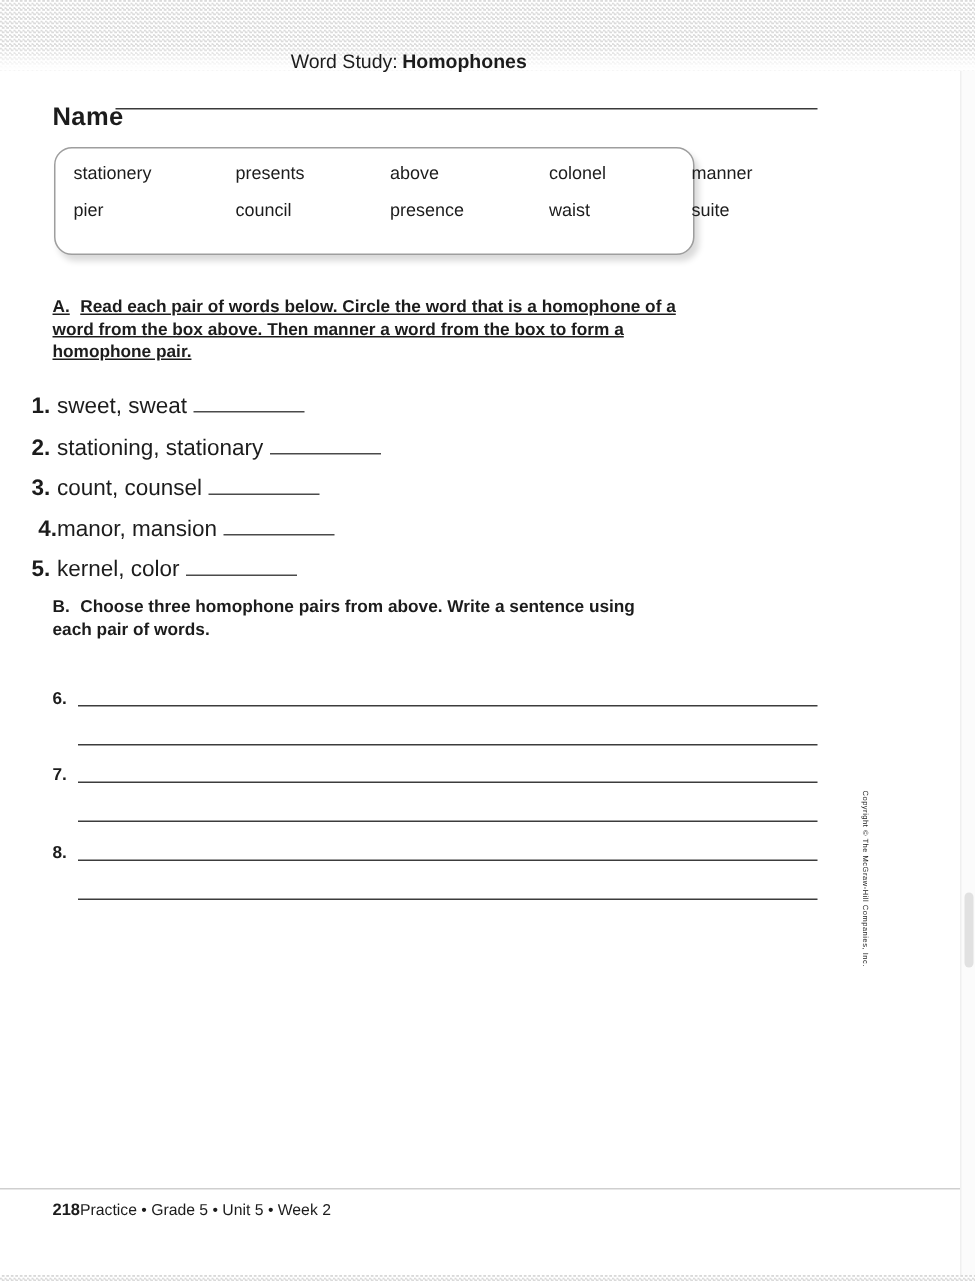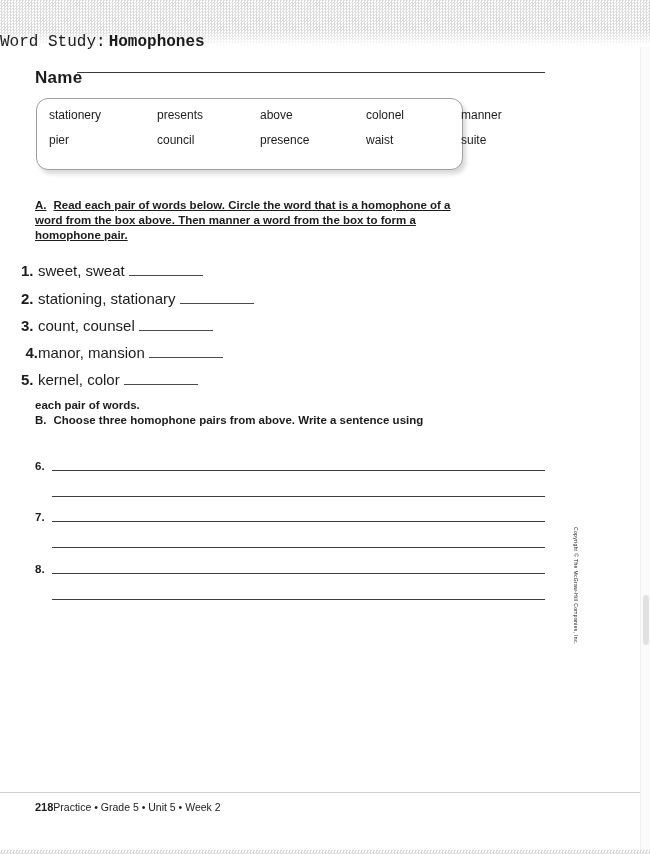--- a/index.html
+++ b/index.html
@@ -36,22 +36,22 @@
     z-index:1;
   }
   .scroll-thumb {
     right:1px; top:595px; width:6px; height:50px;
     background:#e1e1e1; border-radius:3px;
     z-index:2;
   }
 
   
   .header-title {
-    top:33px; left:0; width:545px; text-align:left;
-    font-size:16px; z-index:6;font-family:Liberation Mono, monospace;
+    top:33px; left:0; width:545px; text-align:center;
+    font-size:13px; z-index:6;
   }
   .header-title .prefix { margin-right:3px; }
   .header-title b { font-weight:bold; }
 
   
   .name-label { left:35px; top:68px; font-size:17px; letter-spacing:0.3px;font-weight:bold; }
   .name-line  { left:77px; top:72px; width:468px; border-bottom:1.7px solid #3a3a3a; height:0; }
 
   
   .word-box {
@@ -148,22 +148,22 @@
     <span class="num">3.</span><span>count, counsel</span><span class="blank"></span>
   </div>
   <div class="abs item" style="top:344px;text-align:right;">
     <span class="num">4.</span><span>manor, mansion</span><span class="blank"></span>
   </div>
   <div class="abs item" style="top:371px;">
     <span class="num">5.</span><span>kernel, color</span><span class="blank"></span>
   </div>
 
   <div class="abs sec-head" style="top:398px;">
+    <div class="sec-line"><span class="sec-label">B.</span><span>Choose three homophone pairs from above. Write a sentence using</span></div>
     <div class="sec-line">each pair of words.</div>
-    <div class="sec-line"><span class="sec-label">B.</span><span>Choose three homophone pairs from above. Write a sentence using</span></div>
   </div>
 
   <div class="abs b-num" style="top:460px;">6.</div>
   <div class="abs write-line" style="top:470px;"></div>
   <div class="abs write-line" style="top:496px;"></div>
 
   <div class="abs b-num" style="top:511px;">7.</div>
   <div class="abs write-line" style="top:521px;"></div>
   <div class="abs write-line" style="top:547px;"></div>
 

